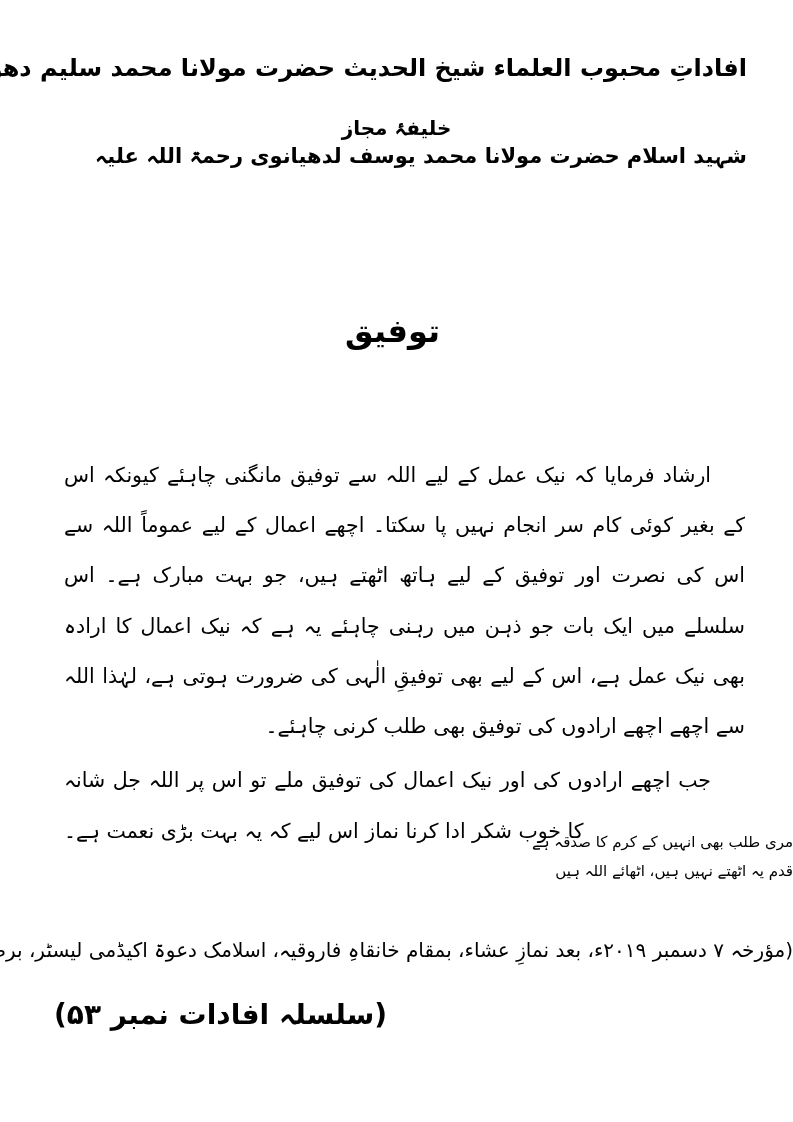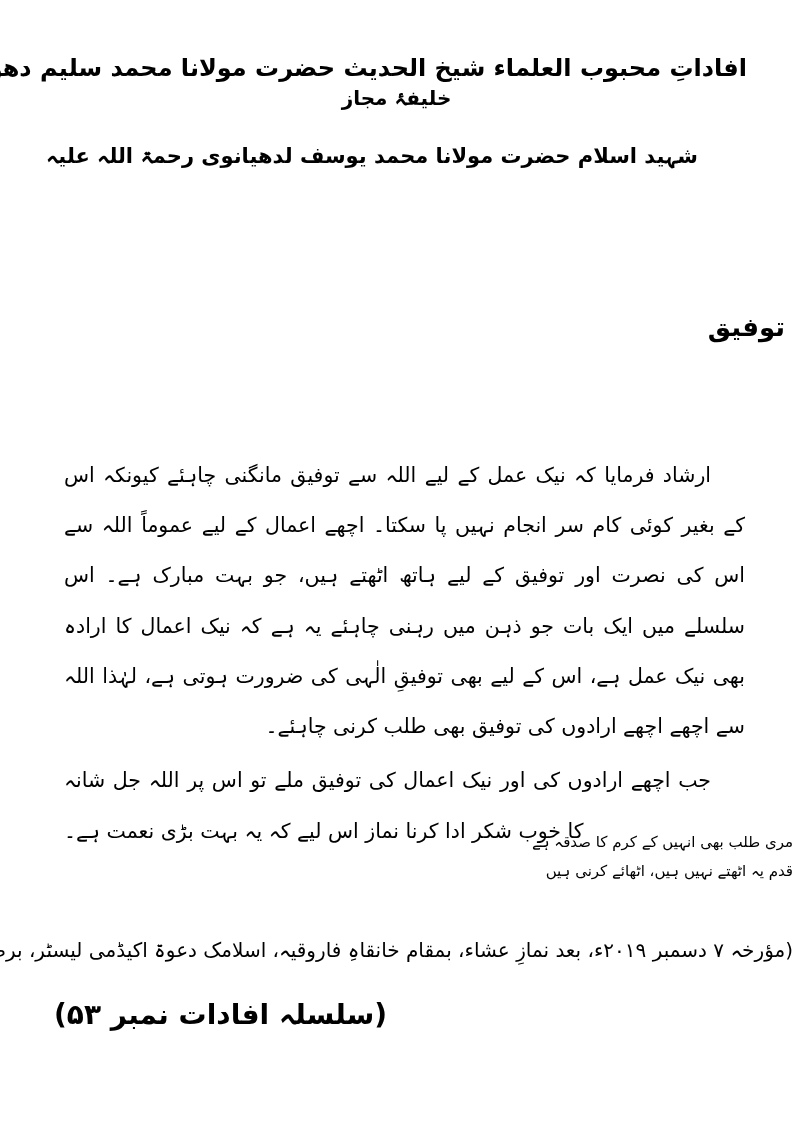--- a/index.html
+++ b/index.html
@@ -40,36 +40,37 @@
     text-align: center;
     font-weight: 600;
     letter-spacing: 0.2px;
     white-space: nowrap;
   }
   .header-line-2 {
     font-size: 20px;
     line-height: 1.4;
     text-align: center;
     font-weight: 600;
+    margin-top: 30px;
   }
   .header-line-3 {
     font-size: 21px;
     line-height: 1.4;
-    text-align: left;
+    text-align: right;
     font-weight: 600;
-    margin-top: 30px;
     white-space: nowrap;
   }
   
   .doc-title {
     position: absolute;
     left: 0;
     right: 8px;
     top: 312px;
-    font-size: 26px;
+    text-align: center;
+    font-size: 32px;
     font-weight: 700;
     line-height: 1.2;
   }
   
   .body-block {
     position: absolute;
     left: 48px;
     right: 48px;
     top: 450px;
     width: 697px;
@@ -142,20 +143,20 @@
 
   <div class="doc-title rtl">توفیق</div>
 
   <div class="body-block">
     <p class="para indent rtl">ارشاد فرمایا کہ نیک عمل کے لیے اللہ سے توفیق مانگنی چاہئے کیونکہ اس کے بغیر کوئی کام سر انجام نہیں پا سکتا۔ اچھے اعمال کے لیے عموماً اللہ سے اس کی نصرت اور توفیق کے لیے ہاتھ اٹھتے ہیں، جو بہت مبارک ہے۔ اس سلسلے میں ایک بات جو ذہن میں رہنی چاہئے یہ ہے کہ نیک اعمال کا ارادہ بھی نیک عمل ہے، اس کے لیے بھی توفیقِ الٰہی کی ضرورت ہوتی ہے، لہٰذا اللہ سے اچھے اچھے ارادوں کی توفیق بھی طلب کرنی چاہئے۔</p>
     <p class="para indent para-2 rtl">جب اچھے ارادوں کی اور نیک اعمال کی توفیق ملے تو اس پر اللہ جل شانہ کا خوب شکر ادا کرنا نماز اس لیے کہ یہ بہت بڑی نعمت ہے۔</p>
   </div>
 
   <div class="couplet">
     <div class="couplet-line rtl">مری طلب بھی انہیں کے کرم کا صدقہ ہے</div>
-    <div class="couplet-line rtl">قدم یہ اٹھتے نہیں ہیں، اٹھائے کرنی ہیں</div>
+    <div class="couplet-line rtl">قدم یہ اٹھتے نہیں ہیں، اٹھائے اللہ ہیں</div>
   </div>
 
   <div class="footnote rtl">(مؤرخہ ۷ دسمبر ۲۰۱۹ء، بعد نمازِ عشاء، بمقام خانقاہِ فاروقیہ، اسلامک دعوۃ اکیڈمی لیسٹر، برطانیہ)</div>
 
   <div class="series-line rtl">(سلسلہ افادات نمبر ۵۳)</div>
 
 </div>
 
 </body></html>

